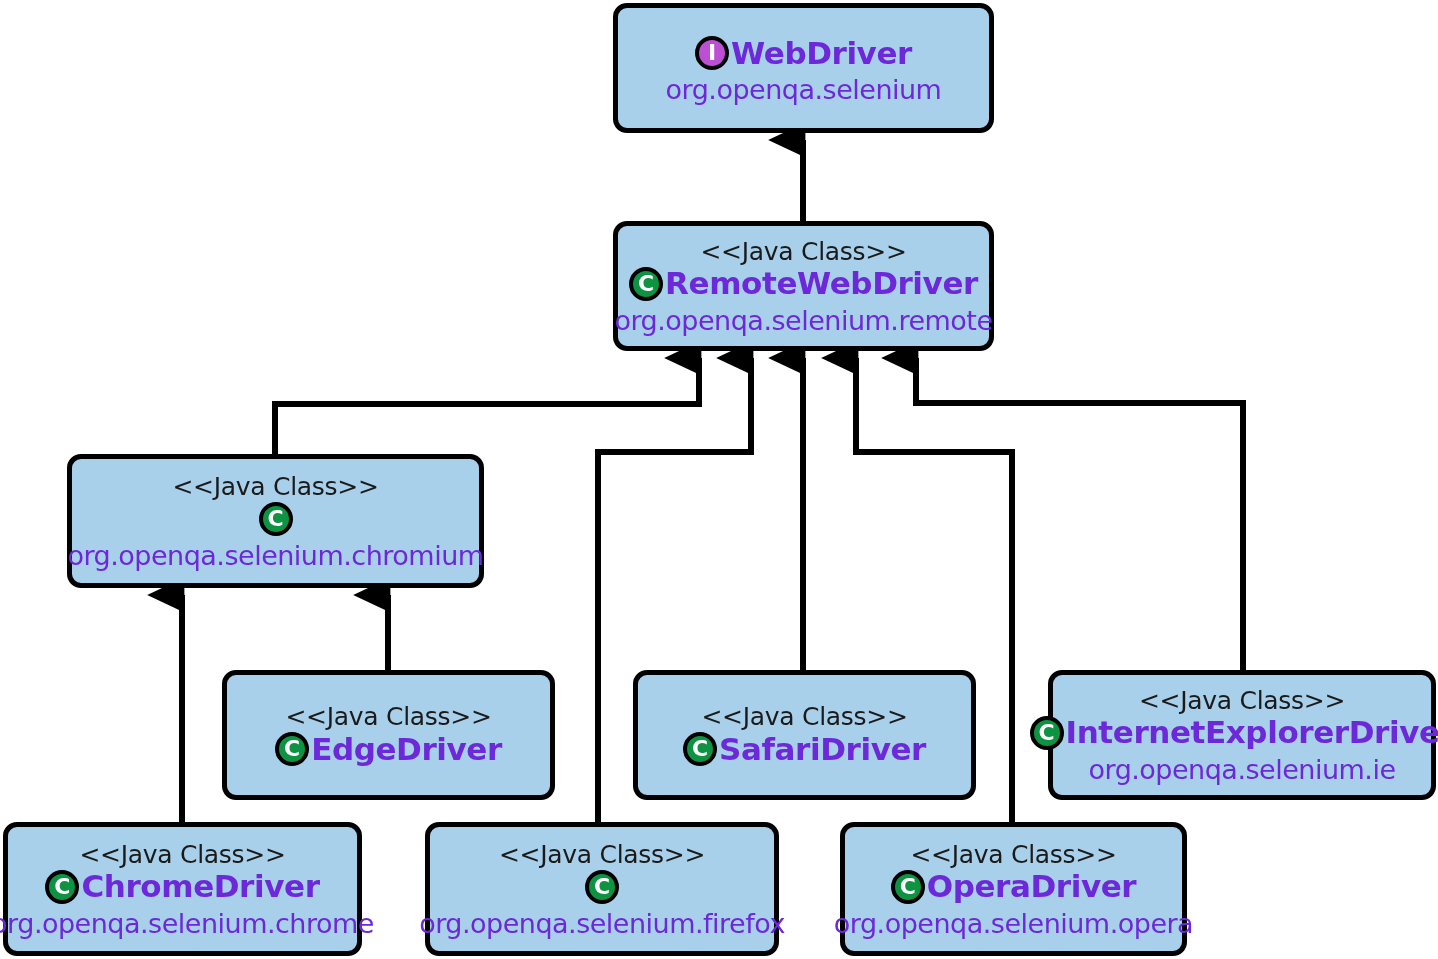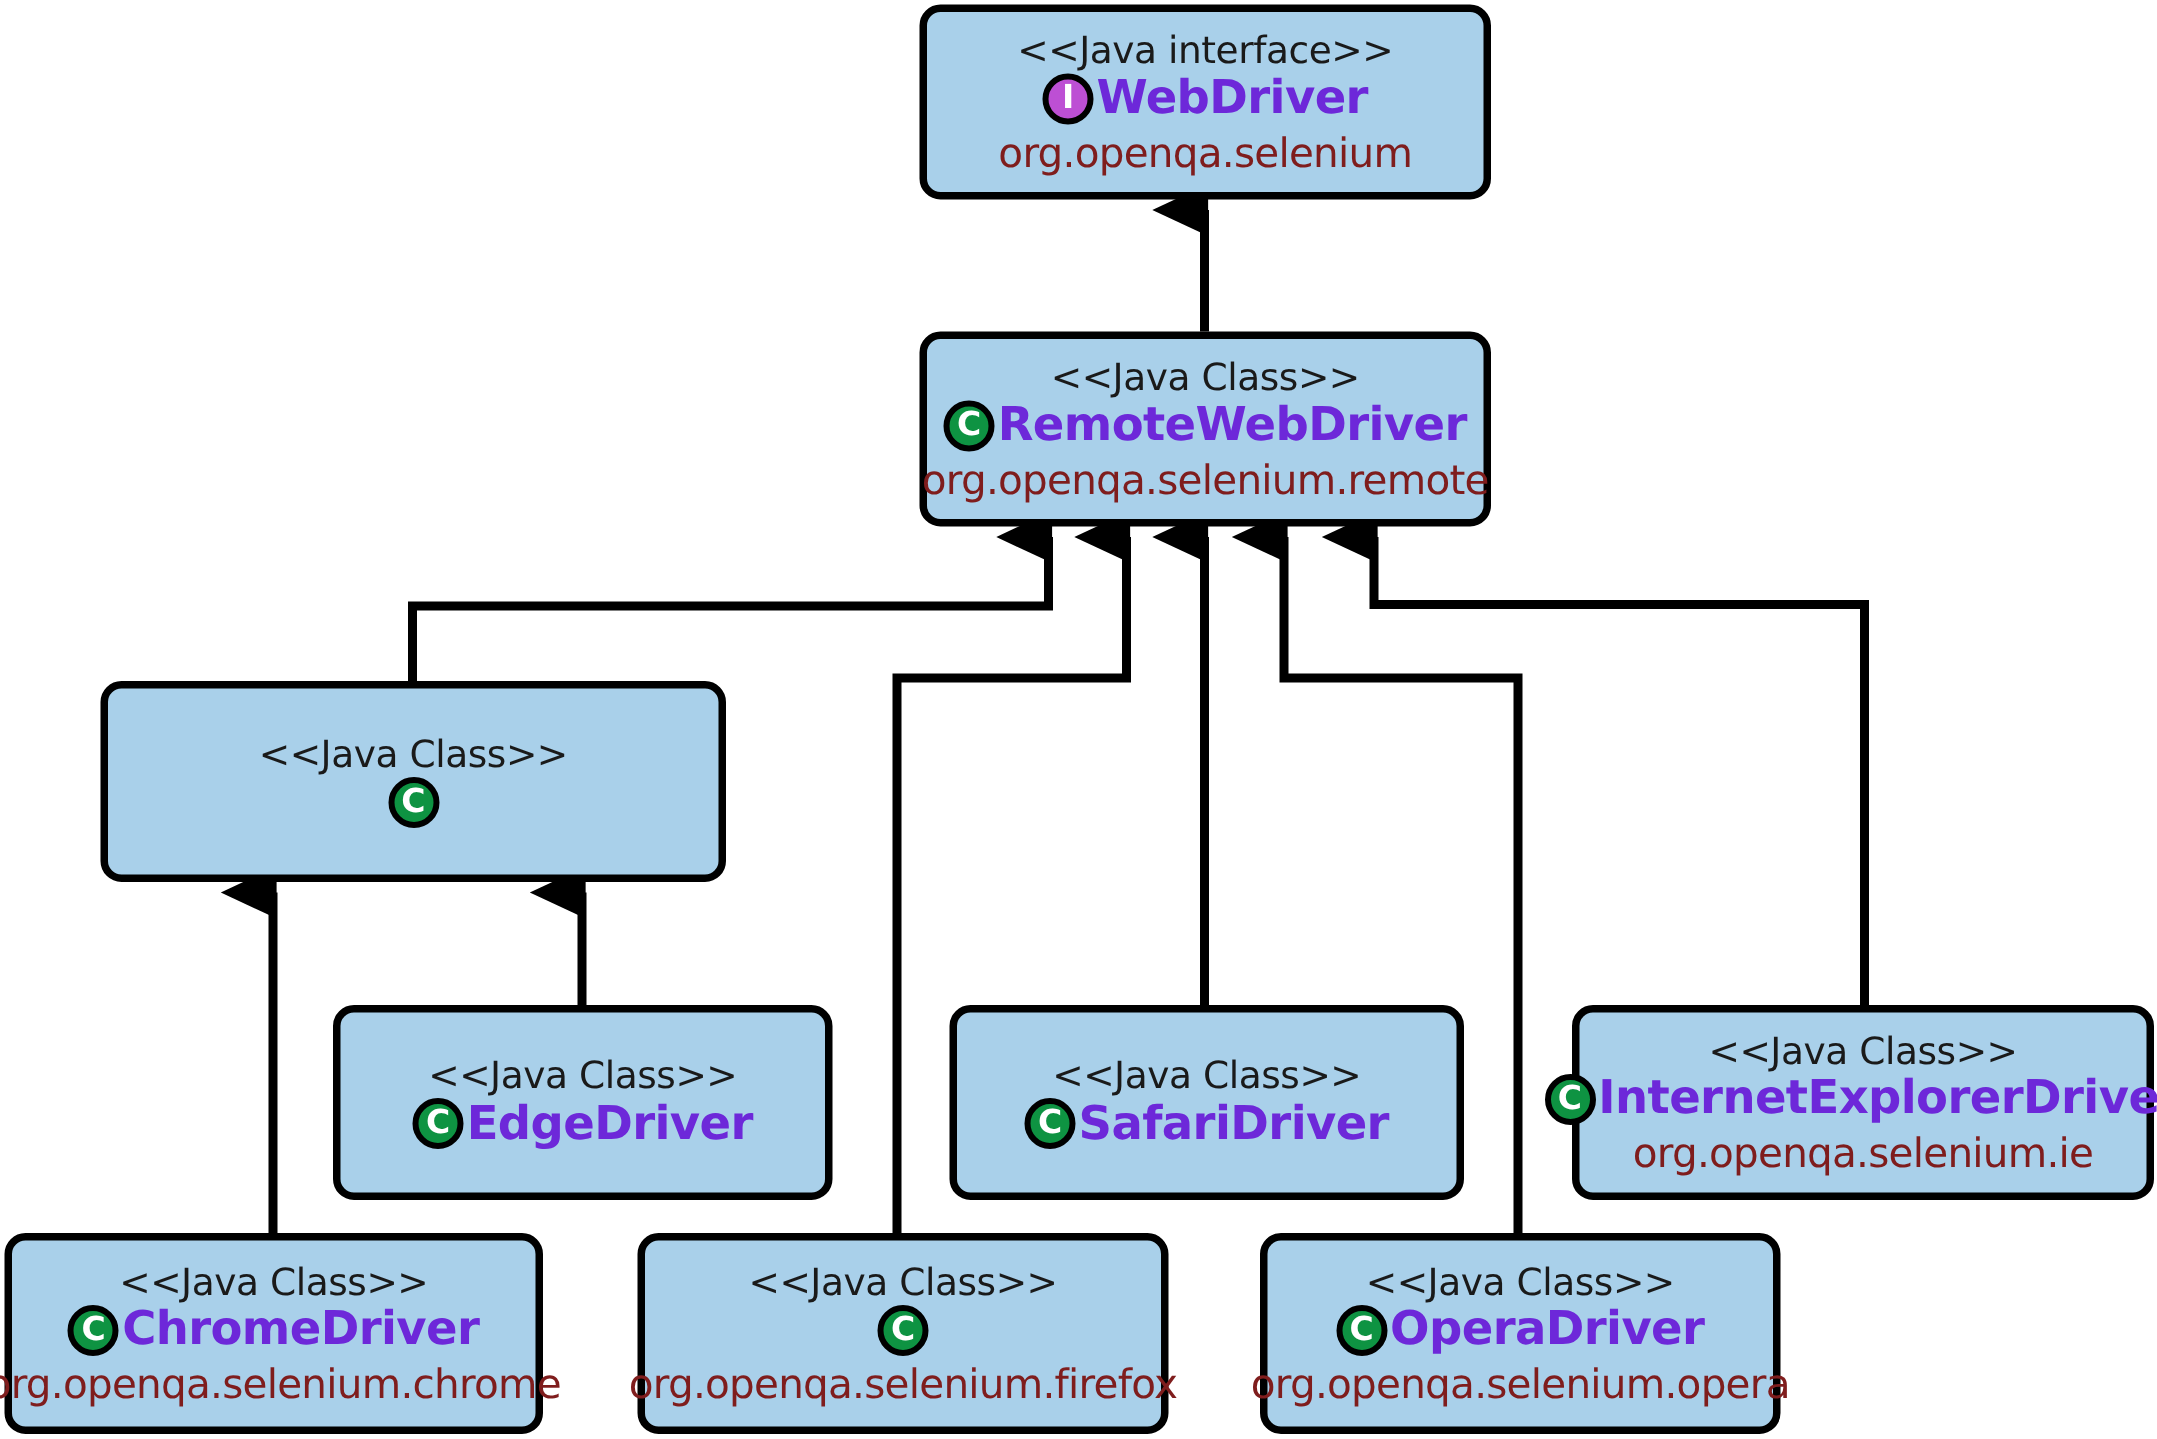--- a/index.html
+++ b/index.html
@@ -75,21 +75,21 @@
     font-size: 31px;
     font-weight: 700;
     color: #6d28d9;
     line-height: 1.0;
     margin-left: 2px;
     letter-spacing: -0.4px;
     white-space: nowrap;
   }
   .package {
     font-size: 27px;
-    color: #7f1d1d;
+    color: #6d28d9;
     line-height: 1.0;
     margin-top: 6px;
     letter-spacing: -0.5px;
     white-space: nowrap;
   }
 </style>
 </head>
 <body>
 
 <div id="diagram">
@@ -107,40 +107,40 @@
         <path d="M 803 670 L 803 358" marker-end="url(#arrowhead)"></path>
         <path d="M 1012 822 L 1012 452 L 856 452 L 856 358" marker-end="url(#arrowhead)"></path>
         <path d="M 1243 670 L 1243 403 L 916 403 L 916 358" marker-end="url(#arrowhead)"></path>
         <path d="M 182 822 L 182 595" marker-end="url(#arrowhead)"></path>
         <path d="M 388 670 L 388 595" marker-end="url(#arrowhead)"></path>
       </g>
   </svg>
 
   <div id="nodes-layer">
       <div class="uml-node" style="left: 613px; top: 3px; width: 381px; height: 130px;">
-    <div class="stereotype">&lt;&lt;Java interface&gt;&gt;</div>
     <div class="name-row">
       <span class="badge badge-interface">I</span>
       <span class="type-name">WebDriver</span>
     </div>
     <div class="package">org.openqa.selenium</div>
   </div>
       <div class="uml-node" style="left: 613px; top: 221px; width: 381px; height: 130px;">
     <div class="stereotype">&lt;&lt;Java Class&gt;&gt;</div>
     <div class="name-row">
       <span class="badge badge-class">C</span>
       <span class="type-name">RemoteWebDriver</span>
     </div>
     <div class="package">org.openqa.selenium.remote</div>
   </div>
       <div class="uml-node" style="left: 67px; top: 454px; width: 417px; height: 134px;">
     <div class="stereotype">&lt;&lt;Java Class&gt;&gt;</div>
     <div class="name-row">
       <span class="badge badge-class">C</span>
     </div>
+    <div class="package">org.openqa.selenium.chromium</div>
   </div>
       <div class="uml-node" style="left: 222px; top: 670px; width: 333px; height: 130px;">
     <div class="stereotype">&lt;&lt;Java Class&gt;&gt;</div>
     <div class="name-row">
       <span class="badge badge-class">C</span>
       <span class="type-name">EdgeDriver</span>
     </div>
   </div>
       <div class="uml-node" style="left: 633px; top: 670px; width: 343px; height: 130px;">
     <div class="stereotype">&lt;&lt;Java Class&gt;&gt;</div>

